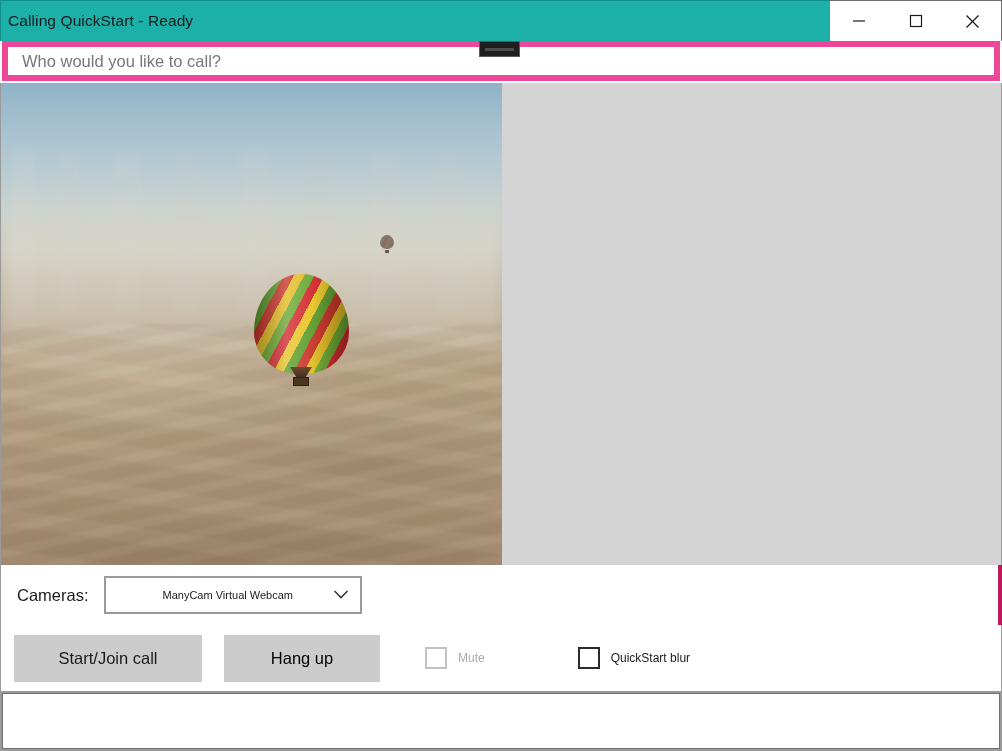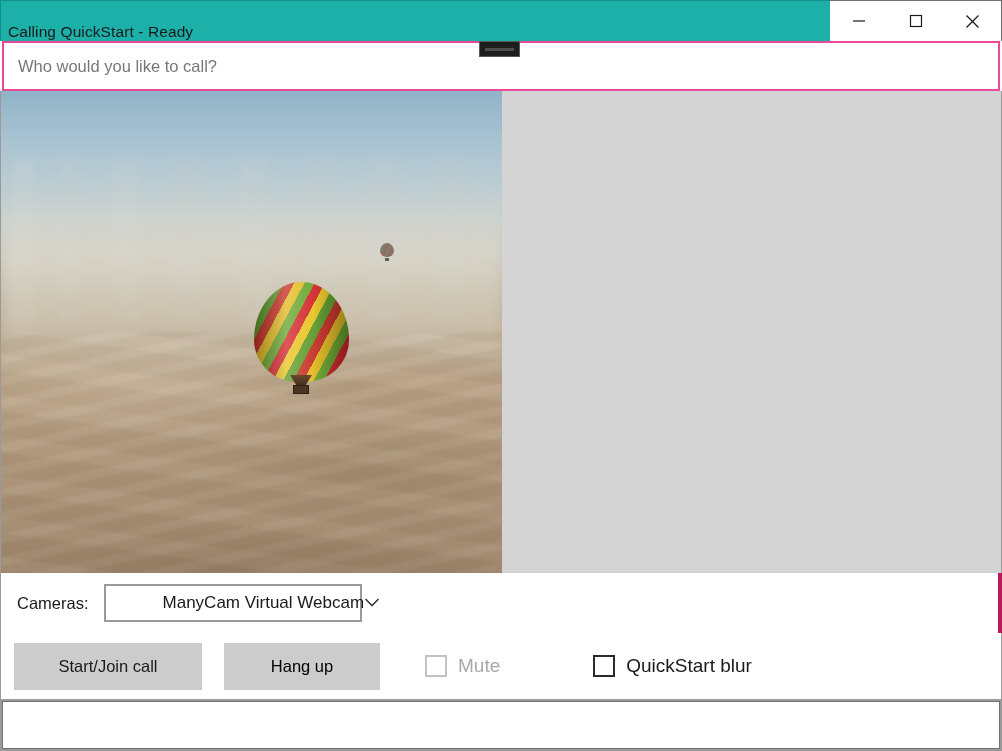--- a/index.html
+++ b/index.html
@@ -33,21 +33,21 @@
     flex: 0 0 41px;
     display: flex;
     align-items: stretch;
     background: #ffffff;
     position: relative;
   }
   #titlebar-left {
     flex: 0 0 830px;
     background: #1cb0a8;
     display: flex;
-    align-items: flex-end;
+    align-items: center;
     border-top: 1px solid #0f8f88;
     border-left: 1px solid #0f8f88;
     box-sizing: border-box;
   }
   #window-title {
     font-size: 15.5px;
     color: #1a1a1a;
     padding-left: 7px;
     letter-spacing: 0.1px;
     white-space: nowrap;
@@ -74,23 +74,23 @@
 
   
   #callee-row {
     flex: 0 0 42px;
     padding: 0 2px;
     box-sizing: border-box;
     background: #ffffff;
   }
   #callee-input {
     width: 100%;
-    height: 50px;
-    box-sizing: border-box;
-    border: 2px solid #ec4899;
+    height: 40px;
+    box-sizing: border-box;
+    border: 6px solid #ec4899;
     background: #ffffff;
     display: flex;
     align-items: center;
     padding-left: 14px;
   }
   #callee-placeholder {
     font-size: 16.5px;
     color: #777777;
     white-space: nowrap;
   }
@@ -335,21 +335,21 @@
     height: 38px;
     box-sizing: border-box;
     border: 2px solid #9a9a9a;
     background: #ffffff;
     display: flex;
     align-items: center;
     justify-content: space-between;
     padding: 0 11px 0 14px;
   }
   #camera-select-value {
-    font-size: 17px;
+    font-size: 11px;
     color: #1a1a1a;
     white-space: nowrap;
     padding-left: 43px;
   }
 
   
   #action-row {
     flex: 0 0 66px;
     display: flex;
     align-items: center;
@@ -386,21 +386,21 @@
   #mute-group { margin-left: 45px; }
   #blur-group { margin-left: 93px; }
   .checkbox {
     width: 22px;
     height: 22px;
     box-sizing: border-box;
     background: #ffffff;
   }
   #mute-checkbox { border: 2px solid #c2c2c2; }
   #blur-checkbox { border: 2px solid #2b2b2b; }
-  .check-label { font-size: 19px; }
+  .check-label { font-size: 12px; }
   #mute-label { color: #a8a8a8; }
   #blur-label { color: #1a1a1a; }
 
   
   #status-bar-wrap {
     flex: 1 1 auto;
     background: #9a9a9a;
     padding: 2px;
     box-sizing: border-box;
     display: flex;

